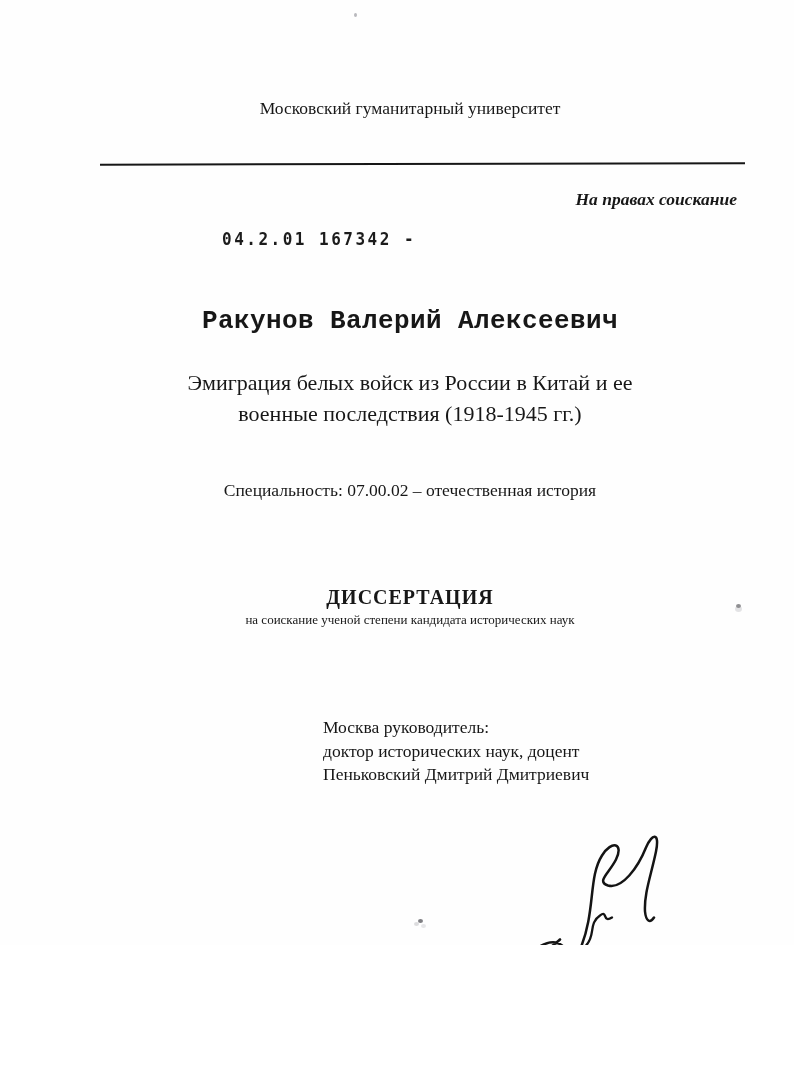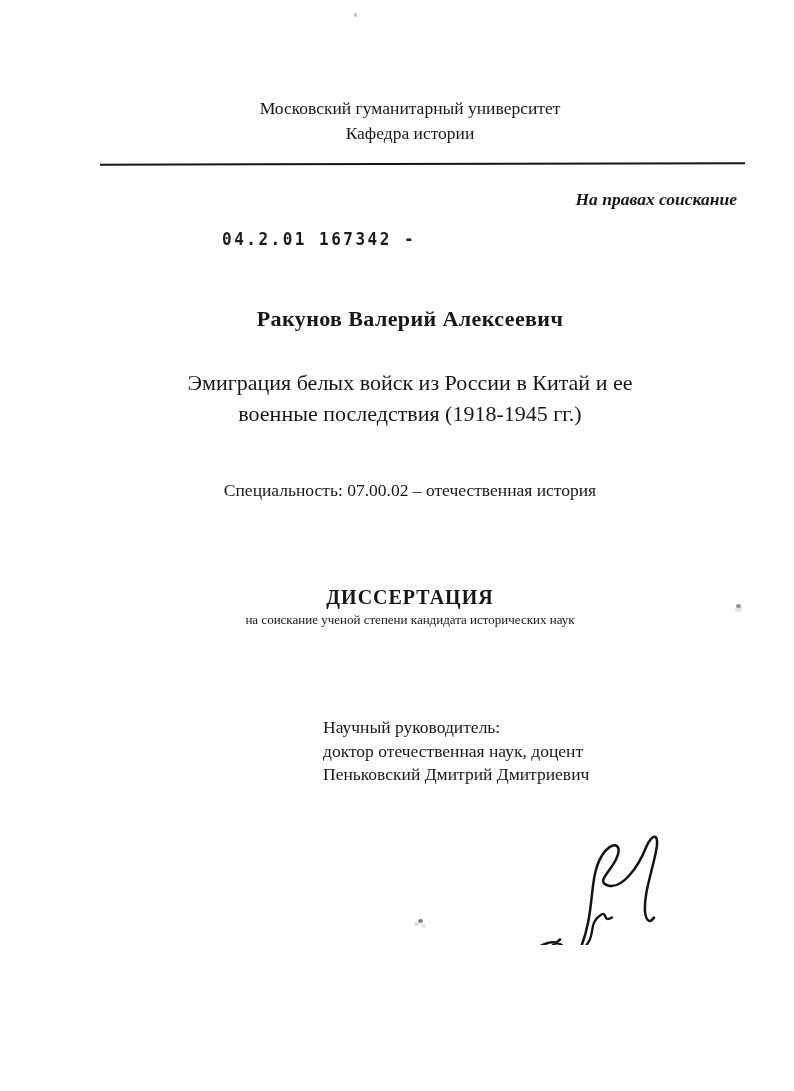--- a/index.html
+++ b/index.html
@@ -20,21 +20,21 @@
   .manuscript{
     position:absolute;top:189px;right:57px;
     font-size:17.5px;font-weight:bold;font-style:italic;
   }
   .stamp{
     position:absolute;left:222px;top:228px;
     font-family:"DejaVu Sans Mono","Liberation Mono",monospace;
     font-size:16px;letter-spacing:2.5px;color:#1c1c1c;
     font-weight:bold;transform:scale(1,1.12);transform-origin:left top;
   }
-  .author{top:306px;font-size:22px;font-weight:bold;letter-spacing:0.4px;}
+  .author{top:306px;font-size:26px;font-weight:bold;letter-spacing:0.4px;font-family:Liberation Mono, monospace;}
   .title{top:367px;font-size:22px;font-weight:normal;line-height:31px;}
   .specialty{top:480px;font-size:17.5px;}
   .doctype{top:586px;font-size:20px;font-weight:bold;letter-spacing:1px;}
   .docsub{top:612px;font-size:13px;}
   .supervisor{
     position:absolute;left:323px;top:716px;text-align:left;
     font-size:17.5px;line-height:23.5px;
   }
   .footer{top:953px;font-size:18.5px;}
   .signature{position:absolute;left:492px;top:818px;width:175px;height:198px;}
@@ -45,21 +45,20 @@
 </style>
 </head>
 <body>
 
 <div class="page">
 
   <div class="dot dot-a"></div>
 
   <div class="blk header-line" style="top:96px;">
     <div>Московский гуманитарный университет</div>
-    <div>Кафедра истории</div>
   </div>
 
   <div class="rule"></div>
 
   <div class="manuscript">На правах соискание</div>
 
   <div class="stamp">04.2.01  167342 -</div>
 
   <div class="blk author">Ракунов Валерий Алексеевич</div>
 
@@ -67,22 +66,22 @@
     <div>Эмиграция белых войск из России в Китай и ее</div>
     <div>военные последствия (1918-1945 гг.)</div>
   </div>
 
   <div class="blk specialty">Специальность: 07.00.02 – отечественная история</div>
 
   <div class="blk doctype">ДИССЕРТАЦИЯ</div>
   <div class="blk docsub">на соискание ученой степени кандидата исторических наук</div>
 
   <div class="supervisor">
-    <div>Научный руководитель:</div>
-    <div>доктор отечественная наук, доцент</div>
+    <div>Москва руководитель:</div>
+    <div>доктор исторических наук, доцент</div>
     <div>Пеньковский Дмитрий Дмитриевич</div>
   </div>
 
   <svg class="signature" viewBox="0 0 175 195" fill="none" xmlns="http://www.w3.org/2000/svg">
     <path d="M 68 120 C 44 140, 10 168, 16 184 C 20 194, 46 190, 62 170 C 76 152, 80 134, 70 126 C 58 116, 36 132, 30 146" stroke="#141414" stroke-width="2.6" stroke-linecap="round"></path>
     <path d="M 40 186 C 74 168, 64 148, 78 132 C 90 118, 82 138, 94 126 C 104 116, 96 104, 108 96 C 116 90, 110 104, 120 98" stroke="#141414" stroke-width="2.3" stroke-linecap="round"></path>
     <path d="M 88 130 C 104 92, 96 58, 110 36 C 120 20, 132 24, 124 40 C 117 54, 104 62, 116 66 C 130 70, 146 48, 154 28 C 160 14, 168 12, 164 32 C 159 56, 152 74, 153 92 C 154 102, 158 104, 162 98" stroke="#141414" stroke-width="2.5" stroke-linecap="round"></path>
   </svg>
 
   <div class="dot dot-c"></div>

